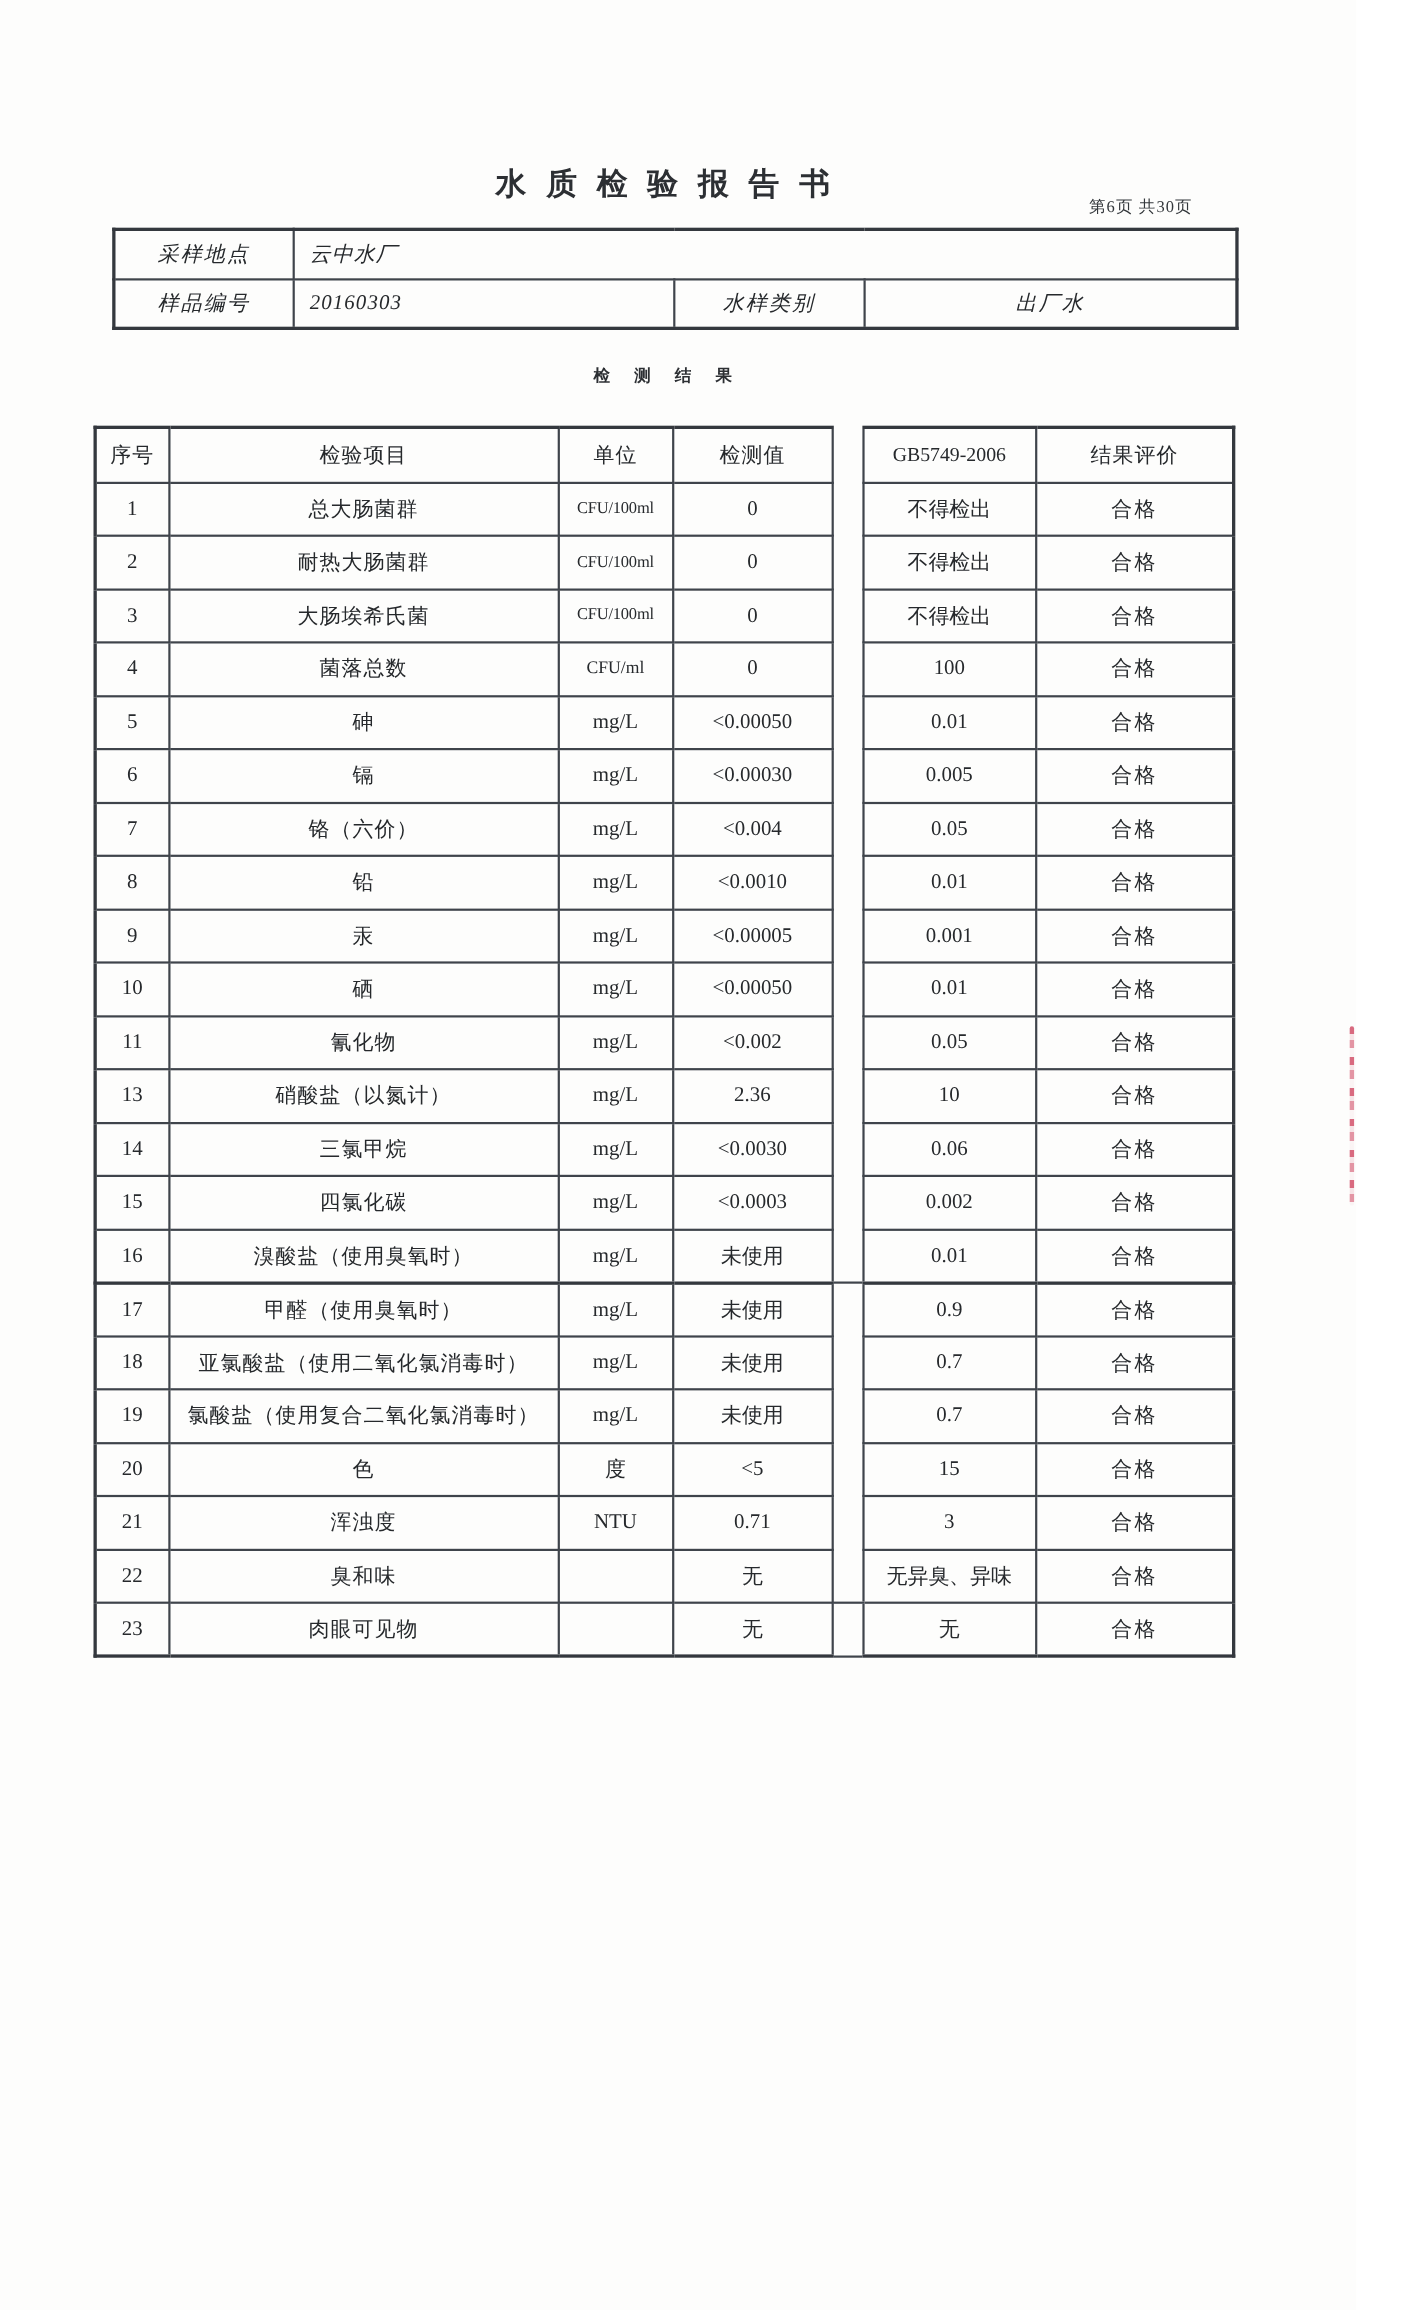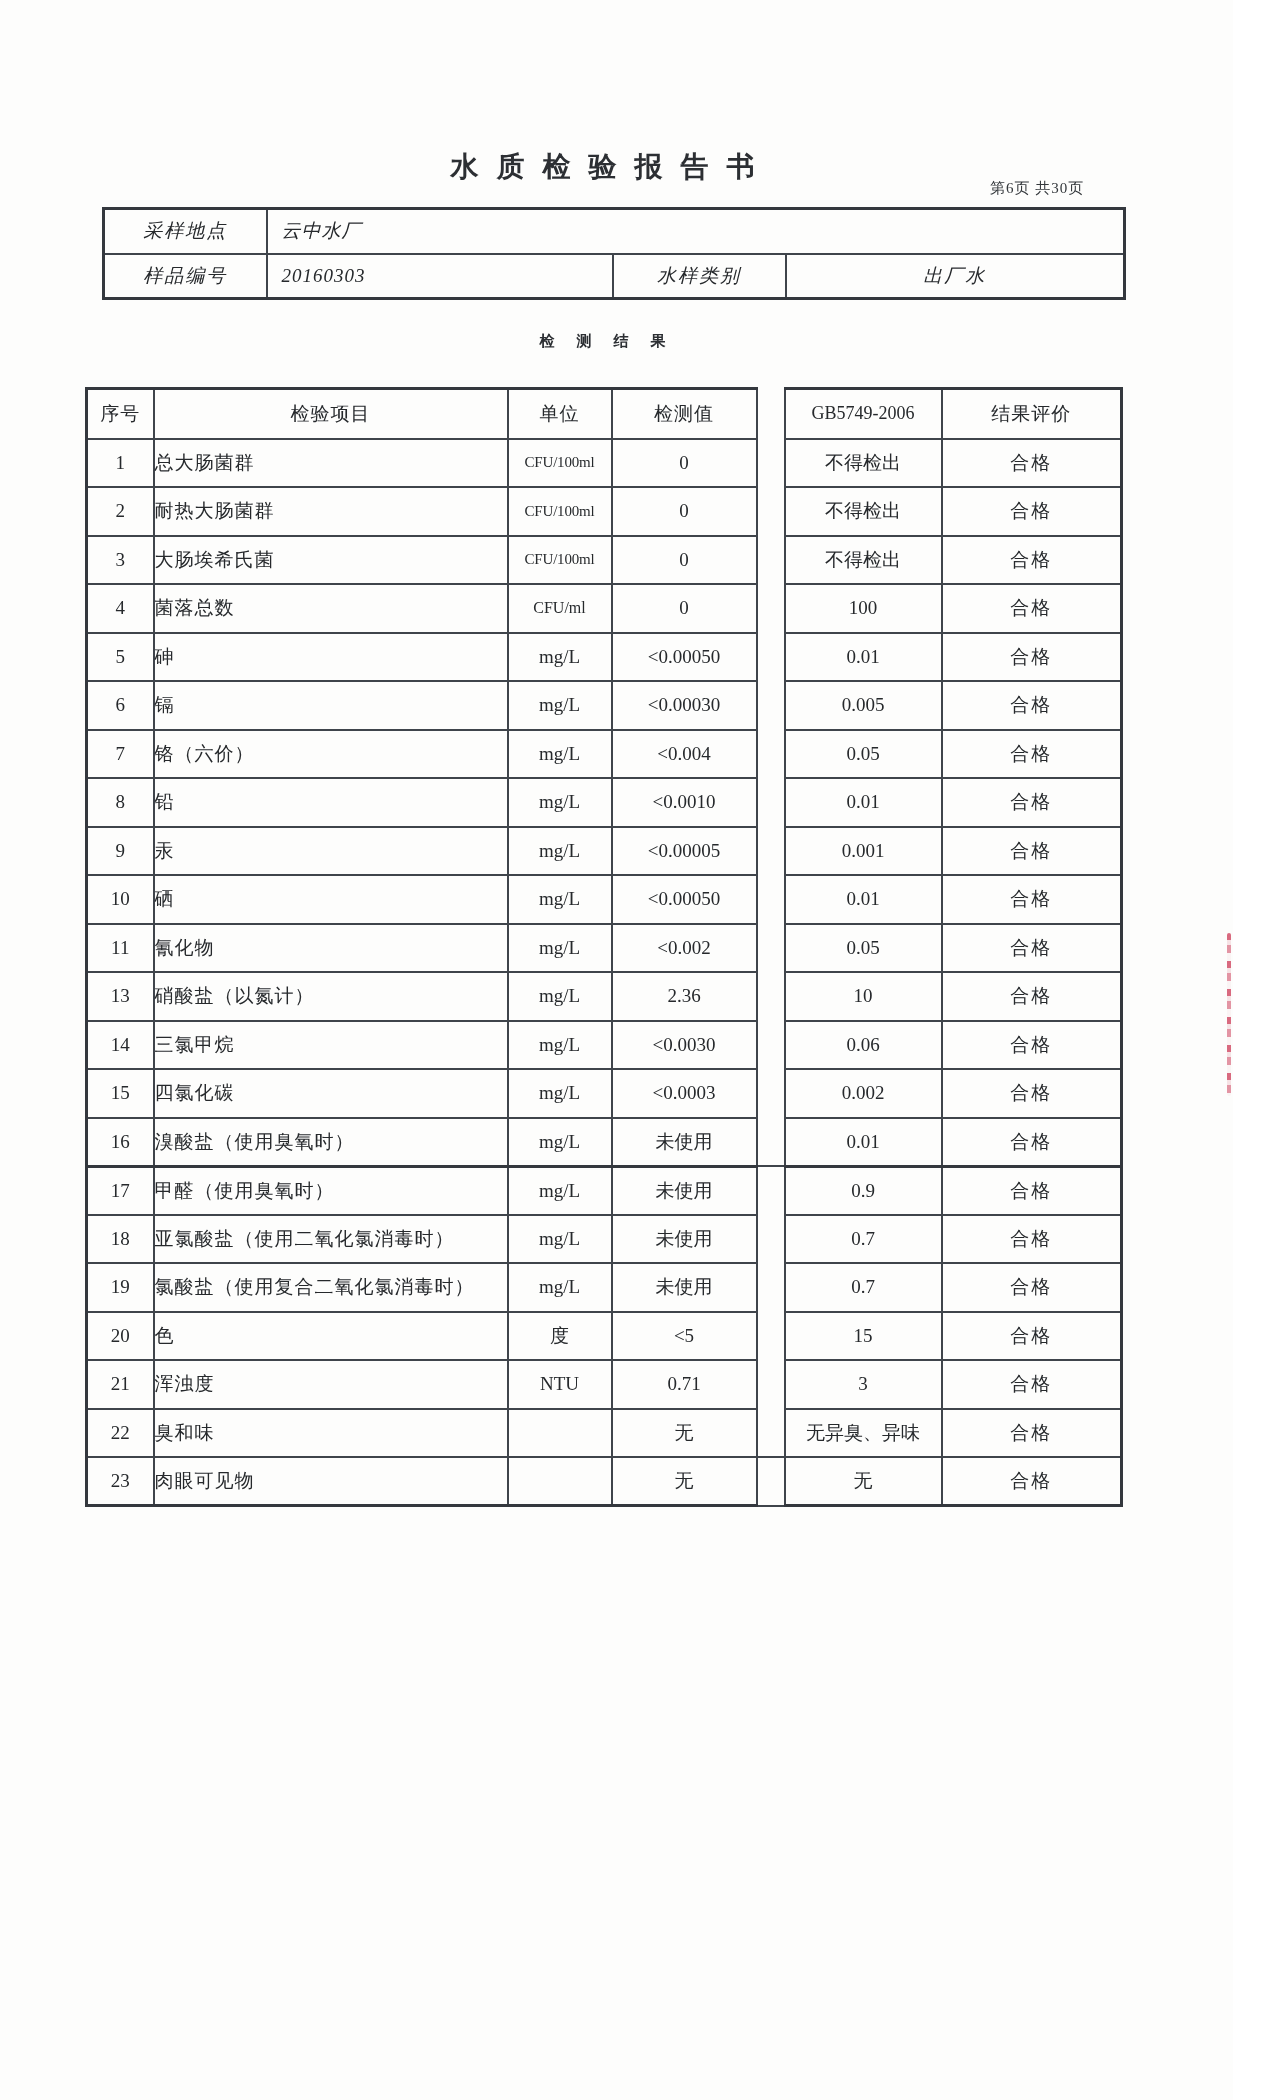--- a/index.html
+++ b/index.html
@@ -92,21 +92,21 @@
   .results-table td.c-eval{border-right:3px solid var(--line-heavy);}
   
   .results-table tbody tr:nth-child(15) td.c-gap,
   .results-table tbody tr:nth-child(21) td.c-gap,
   .results-table tbody tr:nth-child(22) td.c-gap{
     border-bottom:2px solid var(--line);
   }
   .results-table tbody tr:nth-child(15) td.b{border-bottom:3px solid var(--line-heavy);}
   
   .c-no{text-align:center;font-size:17px;}
-  .c-item{text-align:left;letter-spacing:1px;}
+  .c-item{text-align:center;letter-spacing:1px;}
   .c-unit{text-align:center;font-size:18px;}
   .c-val{text-align:center;font-size:18px;}
   .c-std{text-align:center;font-size:18px;}
   .c-eval{text-align:center;letter-spacing:2px;}
   .results-table thead td{text-align:center;font-size:19px;letter-spacing:1px;}
   .results-table thead td.c-std{font-size:18px;letter-spacing:0;}
   
   .results-table tbody tr:nth-child(-n+3) .c-unit{font-size:15px;letter-spacing:-0.2px;}
   .results-table tbody tr:nth-child(4) .c-unit{font-size:16px;}
   

